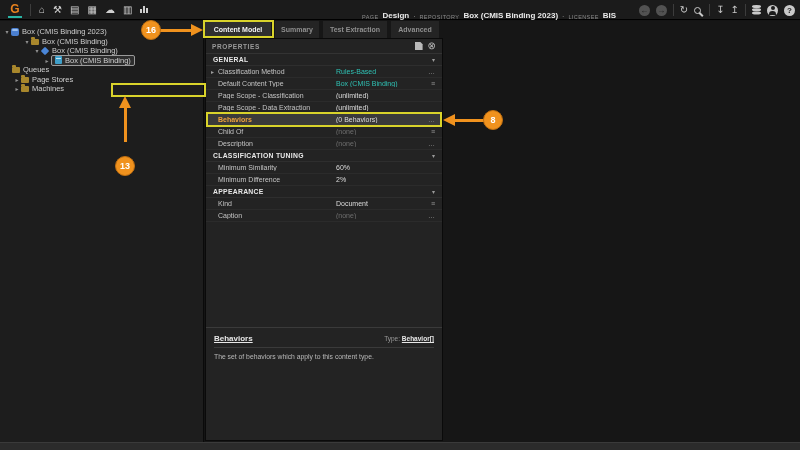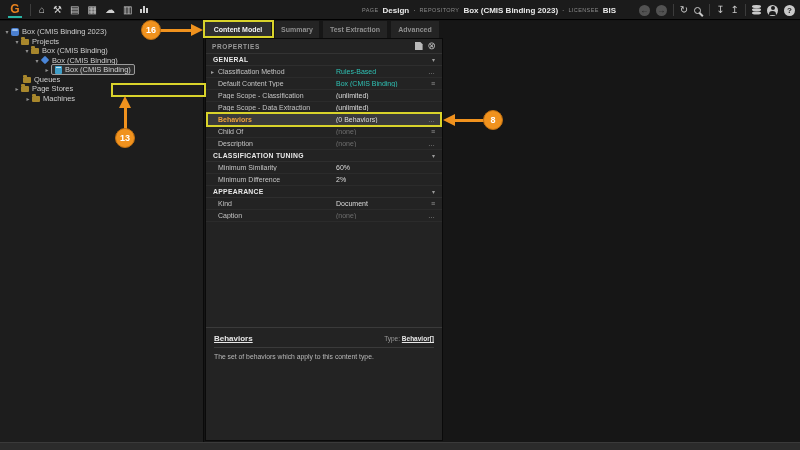--- a/index.html
+++ b/index.html
@@ -7,21 +7,21 @@
   body{background:#000;font-family:"Liberation Sans",sans-serif}
   .app{position:relative;width:800px;height:450px;background:#141414;overflow:hidden}
 
   
   .topbar{position:absolute;top:0;left:0;right:0;height:20px;background:#1b1b1b;border-bottom:1px solid #000;display:flex;align-items:center}
   .logo{width:14px;margin-left:8px;font-size:12px;font-weight:bold;color:#e8821e;border-bottom:2px solid #2ab5a5;line-height:14px;text-align:center}
   .vsep{width:1px;height:12px;background:#3c3c3c;margin:0 8px}
   .toolbar{display:flex;align-items:center;gap:8px}
   .tb-icon{color:#cfcfcf;font-size:10px;line-height:10px;display:flex;align-items:flex-end;gap:1px}
   .bar{display:inline-block;width:2px;background:#cfcfcf}
-  .breadcrumb{position:absolute;left:362px;top:0;height:20px;display:flex;align-items:center;gap:4px;white-space:nowrap}
+  .breadcrumb{position:absolute;left:362px;top:0;height:20px;display:flex;align-items:flex-end;gap:4px;white-space:nowrap}
   .bc-label{font-size:5.5px;color:#8a8a8a;letter-spacing:.4px}
   .bc-value{font-size:8px;font-weight:bold;color:#eaeaea}
   .bc-dot{font-size:7px;color:#8a8a8a}
   .controls{position:absolute;right:5px;top:0;height:20px;display:flex;align-items:center;gap:6px}
   .ctl{color:#c9c9c9;font-size:10px;line-height:10px}
   .navcircle{width:11px;height:11px;border-radius:50%;background:#525252;color:#1a1a1a;font-size:8px;font-weight:bold;display:flex;align-items:center;justify-content:center}
   .vsep2{width:1px;height:12px;background:#3c3c3c}
   .mag{position:relative;width:7px;height:7px;border:1.5px solid #c9c9c9;border-radius:50%;margin-right:2px}
   .mag::after{content:"";position:absolute;left:4.5px;top:4.5px;width:4.5px;height:1.5px;background:#c9c9c9;transform:rotate(45deg);transform-origin:0 0}
   .db-icon{width:9px;height:2.6px;border-radius:50%;background:#c9c9c9;box-shadow:0 3.3px 0 #c9c9c9,0 6.6px 0 #c9c9c9;margin-bottom:6.6px}
@@ -83,21 +83,21 @@
 
   
   .ann{position:absolute;z-index:40}
   .ann-circle{width:20px;height:20px;border-radius:50%;background:var(--acc);border:1px solid var(--accb);color:#fff;font-weight:bold;font-size:9px;display:flex;align-items:center;justify-content:center;z-index:45}
   .ann-line{background:var(--acc)}
   .ann-box{border:2px solid var(--hl)}
   #c14{left:141px;top:20px}
   #l14{left:160px;top:28.5px;width:33px;height:3px}
   #h14{left:191px;top:24px;width:0;height:0;border-top:6px solid transparent;border-bottom:6px solid transparent;border-left:12px solid var(--acc)}
   #b14{left:203px;top:20px;width:71px;height:18px}
-  #c13{left:115px;top:128px}
+  #c13{left:115px;top:156px}
   #l13{left:123.5px;top:106px;width:3px;height:36px}
   #h13{left:119px;top:96px;width:0;height:0;border-left:6px solid transparent;border-right:6px solid transparent;border-bottom:12px solid var(--acc)}
   #b13{left:111px;top:83px;width:95px;height:14px}
   #c15{left:483px;top:110px}
   #l15{left:454px;top:118.5px;width:31px;height:3px}
   #h15{left:443px;top:114px;width:0;height:0;border-top:6px solid transparent;border-bottom:6px solid transparent;border-right:12px solid var(--acc)}
   #b15{left:206px;top:112px;width:236px;height:15px}
 </style>
 </head>
 <body>
@@ -145,53 +145,48 @@
         <span class="qcircle">?</span>
       </div>
   </header>
 
   <aside class="tree" id="tree">
       <div class="tree-row" style="padding-left: 3px;">
         <span class="tarrow">▾</span>
         <span class="ticon repository"></span>
         <span>Box (CMIS Binding 2023)</span>
       </div>
-      <div class="tree-row" style="padding-left: 13px;">
-        <span class="tarrow">▾</span>
-        <span class="ticon folder"></span>
-        <span>Projects</span>
-      </div>
       <div class="tree-row" style="padding-left: 23px;">
         <span class="tarrow">▾</span>
         <span class="ticon folder"></span>
         <span>Box (CMIS Binding)</span>
       </div>
       <div class="tree-row" style="padding-left: 33px;">
         <span class="tarrow">▾</span>
         <span class="ticon project"></span>
         <span>Box (CMIS Binding)</span>
       </div>
       <div class="tree-row" style="padding-left: 43px;">
         <span class="tarrow">▸</span>
         <span class="sel-wrap">
           <span class="ticon content-model"></span>
           <span>Box (CMIS Binding)</span>
         </span>
       </div>
-      <div class="tree-row" style="padding-left: 15px;">
+      <div class="tree-row" style="padding-left: 4px;">
         <span class="tarrow"></span>
         <span class="ticon folder"></span>
         <span>Queues</span>
       </div>
       <div class="tree-row" style="padding-left: 13px;">
         <span class="tarrow">▸</span>
         <span class="ticon folder"></span>
         <span>Page Stores</span>
       </div>
-      <div class="tree-row" style="padding-left: 24px;">
+      <div class="tree-row" style="padding-left: 13px;">
         <span class="tarrow">▸</span>
         <span class="ticon folder"></span>
         <span>Machines</span>
       </div>
     </aside>
 
   <main class="main">
     <nav class="tabs" id="tabs">
         <div class="tab active">Content Model</div>
         <div class="tab">Summary</div>

